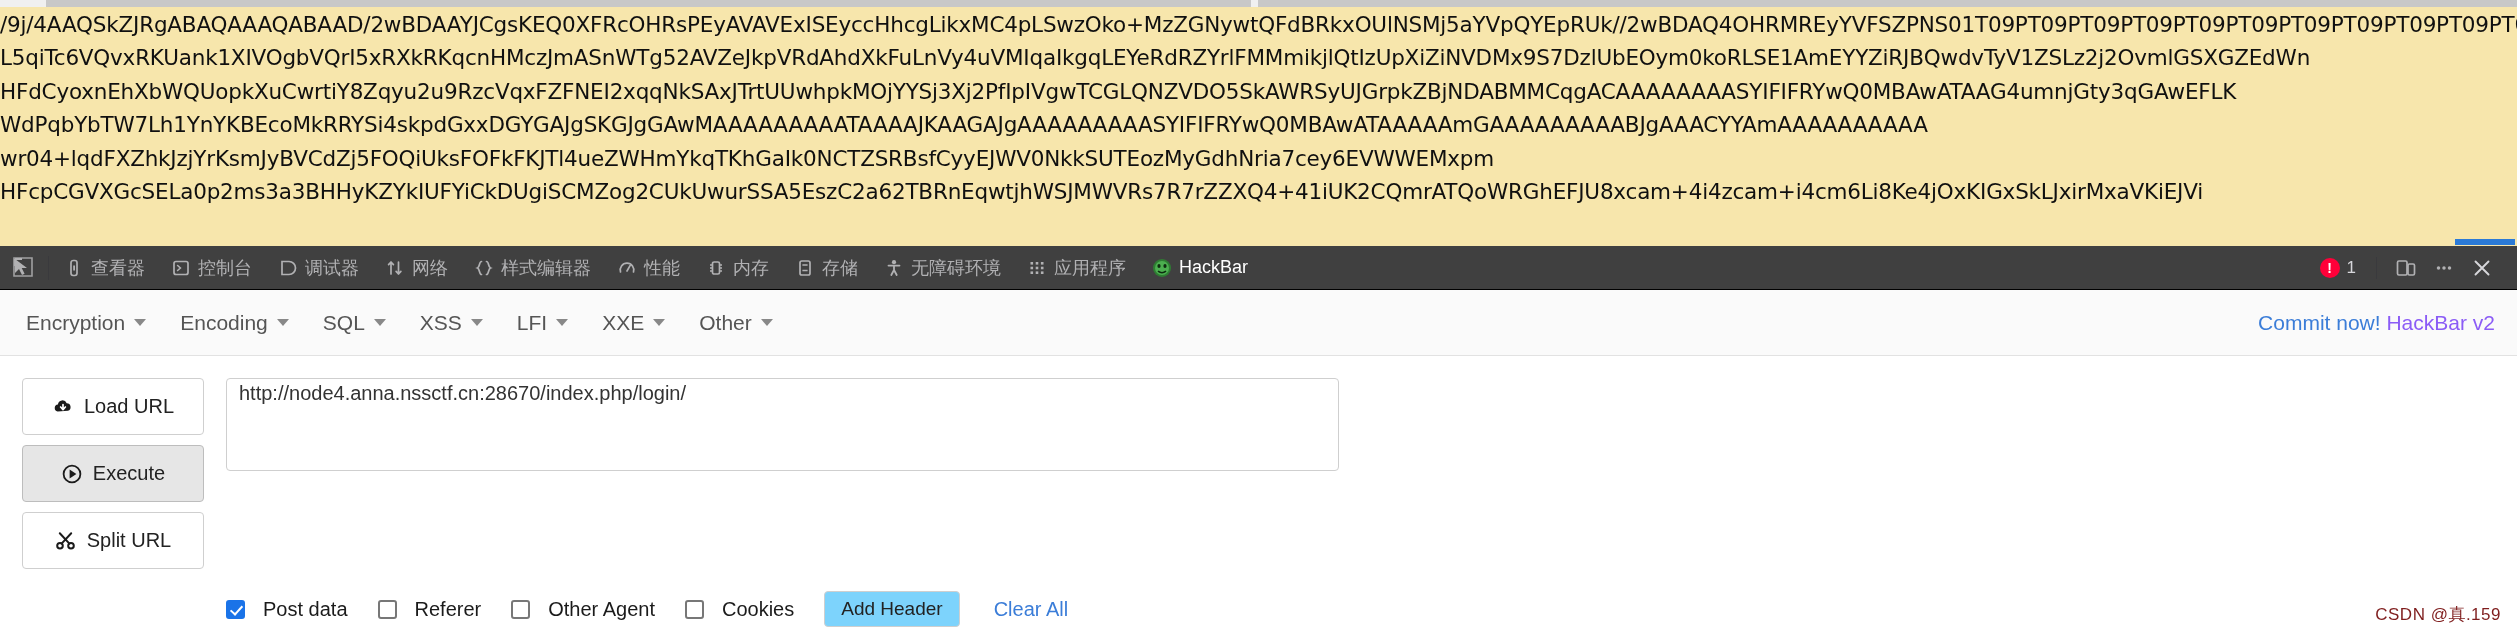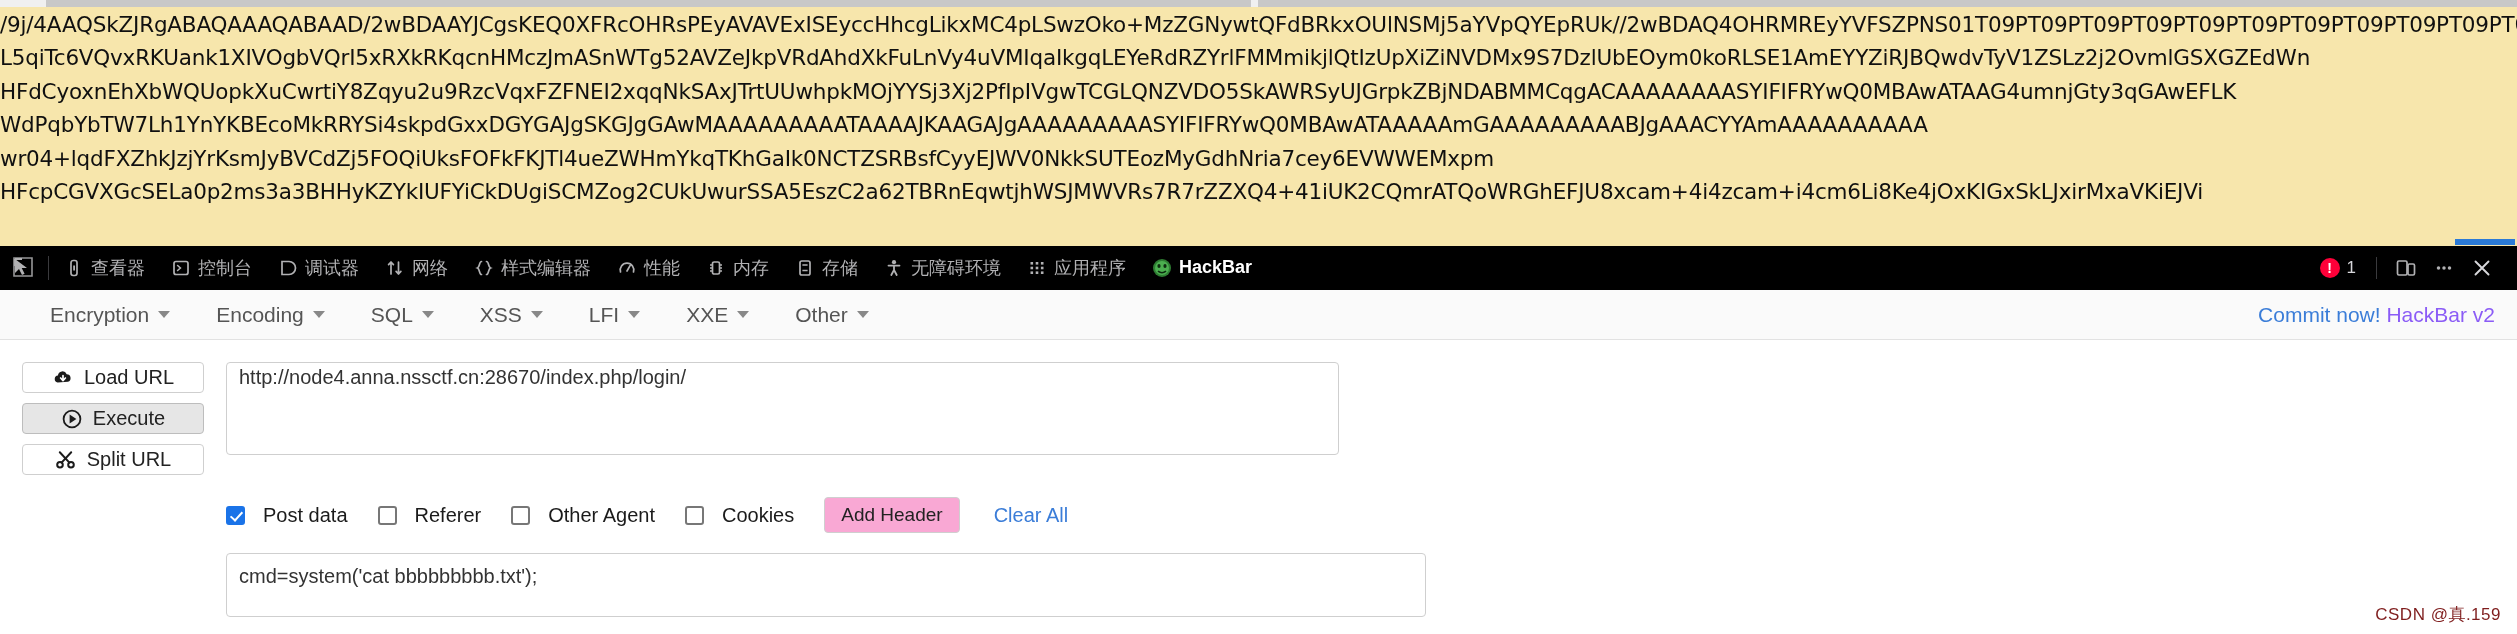--- a/index.html
+++ b/index.html
@@ -52,21 +52,21 @@
   .page-bottom-scroll .hthumb {
     position: absolute; left: 2455px; top: 1px; width: 60px; height: 6px;
     background: #2b7ad6;
   }
 
   
   .devtools-toolbar {
     position: absolute;
     left: 0; top: 246px;
     width: 2517px; height: 44px;
-    background: #000000;
+    background: #404040;
     display: flex;
     align-items: center;
     border-bottom: 1px solid #000;
   }
   .dt-picker {
     width: 46px; height: 44px;
     display: flex; align-items: center; justify-content: center;
     flex: none;
   }
   .dt-divider {
@@ -78,21 +78,21 @@
     overflow: hidden;
   }
   .dt-tab {
     display: flex; align-items: center; gap: 7px;
     height: 44px; padding: 0 13px;
     color: #b1b1b3;
     font-size: 18px;
     white-space: nowrap;
     flex: none;
   }
-  .dt-tab.selected { color: #ffffff; font-weight: bold; }
+  .dt-tab.selected { color: #ffffff; }
   .dt-tab .ticon {
     display: inline-flex; align-items: center; justify-content: center;
     width: 20px; height: 20px; flex: none;
   }
   .dt-right {
     display: flex; align-items: center; gap: 0px;
     height: 44px; padding-right: 16px; flex: none;
   }
   .err-badge {
     display: flex; align-items: center; gap: 7px;
@@ -115,27 +115,26 @@
 
   
   .hackbar {
     position: absolute;
     left: 0; top: 290px;
     width: 2517px; height: 344px;
     background: #ffffff;
   }
   .hb-menubar {
     position: relative;
-    height: 50px;
+    height: 66px;
     background: #fafafa;
     border-bottom: 1px solid #e2e2e2;
     display: flex;
     align-items: center;
-    padding-left: 36px;
-    gap: 12px;
+    padding-left: 12px;
   }
   .hb-menu-item {
     display: flex; align-items: center; gap: 9px;
     font-size: 21px; color: #555555;
     padding: 6px 14px;
     margin-right: 6px;
     border-radius: 3px;
   }
   .caret {
     width: 0; height: 0;
@@ -160,21 +159,21 @@
     height: 294px;
   }
   .hb-row1 { display: flex; align-items: flex-start; }
   .hb-btncol {
     width: 182px;
     margin-left: 22px;
     display: flex; flex-direction: column; gap: 10px;
     flex: none;
   }
   .hb-btn {
-    height: 31px;
+    height: 57px;
     border: 1px solid #cfcfcf;
     border-radius: 4px;
     background: #ffffff;
     color: #222222;
     font-size: 20px;
     display: flex; align-items: center; justify-content: center;
     gap: 10px;
   }
   .hb-btn.pressed {
     background: #e6e6e6;
@@ -232,21 +231,21 @@
     width: 5px; height: 10px;
     border: solid #ffffff;
     border-width: 0 2.4px 2.4px 0;
     transform: rotate(42deg);
   }
   .hb-addheader {
     height: 36px;
     padding: 0 16px;
     border: 1px solid #cfcfcf;
     border-radius: 4px;
-    background: #f9a8d4;
+    background: #7dd3fc;
     color: #222222;
     font-size: 19px;
     display: flex; align-items: center;
     margin-right: 34px;
   }
   .hb-clearall {
     color: #3b7dd8;
     font-size: 20px;
   }
 

